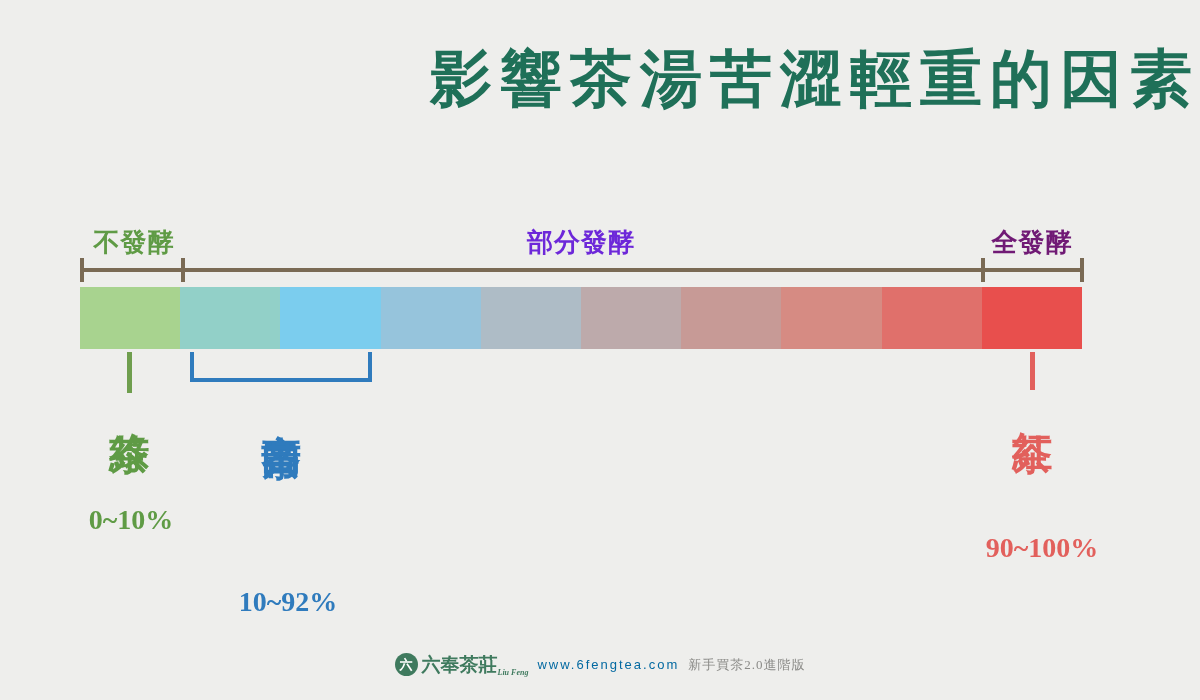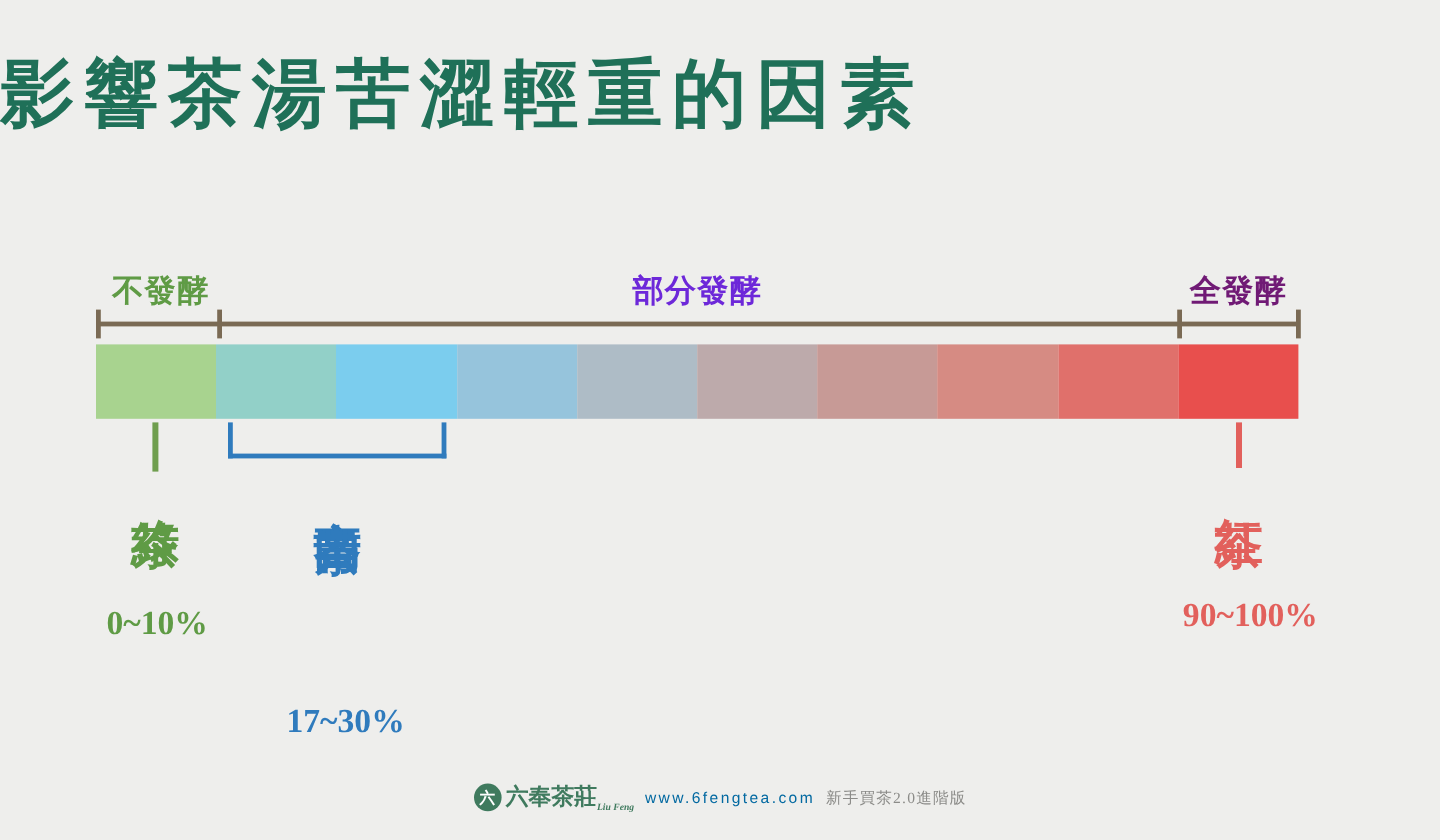--- a/index.html
+++ b/index.html
@@ -19,21 +19,21 @@
     left: 0; top: 0;
     width: 1200px;
     height: 700px;
   }
 
   
   .title {
     position: absolute;
     left: 0; top: 48px;
     width: 1200px;
-    text-align: left;
+    text-align: right;
     font-size: 62px;
     line-height: 1;
     font-weight: bold;
     letter-spacing: 8px;
     color: #1f7058;
     white-space: nowrap;
   }
   .subtitle {
     position: absolute;
     left: 0; top: 144px;
@@ -220,24 +220,24 @@
   <div class="pointer-tick" style="left:127px; top:352px; height:41px; background:#6f9e4e;"></div>
 
   <div class="bracket" style="left:190px; top:352px; width:182px; height:30px;"></div>
 
   <div class="pointer-tick" style="left:1030px; top:352px; height:38px; background:#e2605c;"></div>
 
   <div class="tea-name c-green" style="left:129px; top:400px;">綠茶</div>
   <div class="tea-pct c-green" style="left:131px; top:506px;">0~10%</div>
 
   <div class="tea-name c-blue" style="left:281px; top:402px;">高山青茶</div>
-  <div class="tea-pct c-blue" style="left:288px; top:588px;">17~30%</div>
+  <div class="tea-pct c-blue" style="left:288px; top:588px;">10~92%</div>
 
   <div class="tea-name c-red" style="left:1032px; top:400px;">紅茶</div>
-  <div class="tea-pct c-red" style="left:1042px; top:500px;">90~100%</div>
+  <div class="tea-pct c-red" style="left:1042px; top:534px;">90~100%</div>
 
   <div class="footer">
     <div class="brand-mark">
       <div class="logo-circle">六</div>
       <div class="brand-text">
         <span class="brand-cn">六奉茶莊</span>
         <span class="brand-en">Liu Feng</span>
       </div>
     </div>
     <span class="footer-url">www.6fengtea.com</span>

